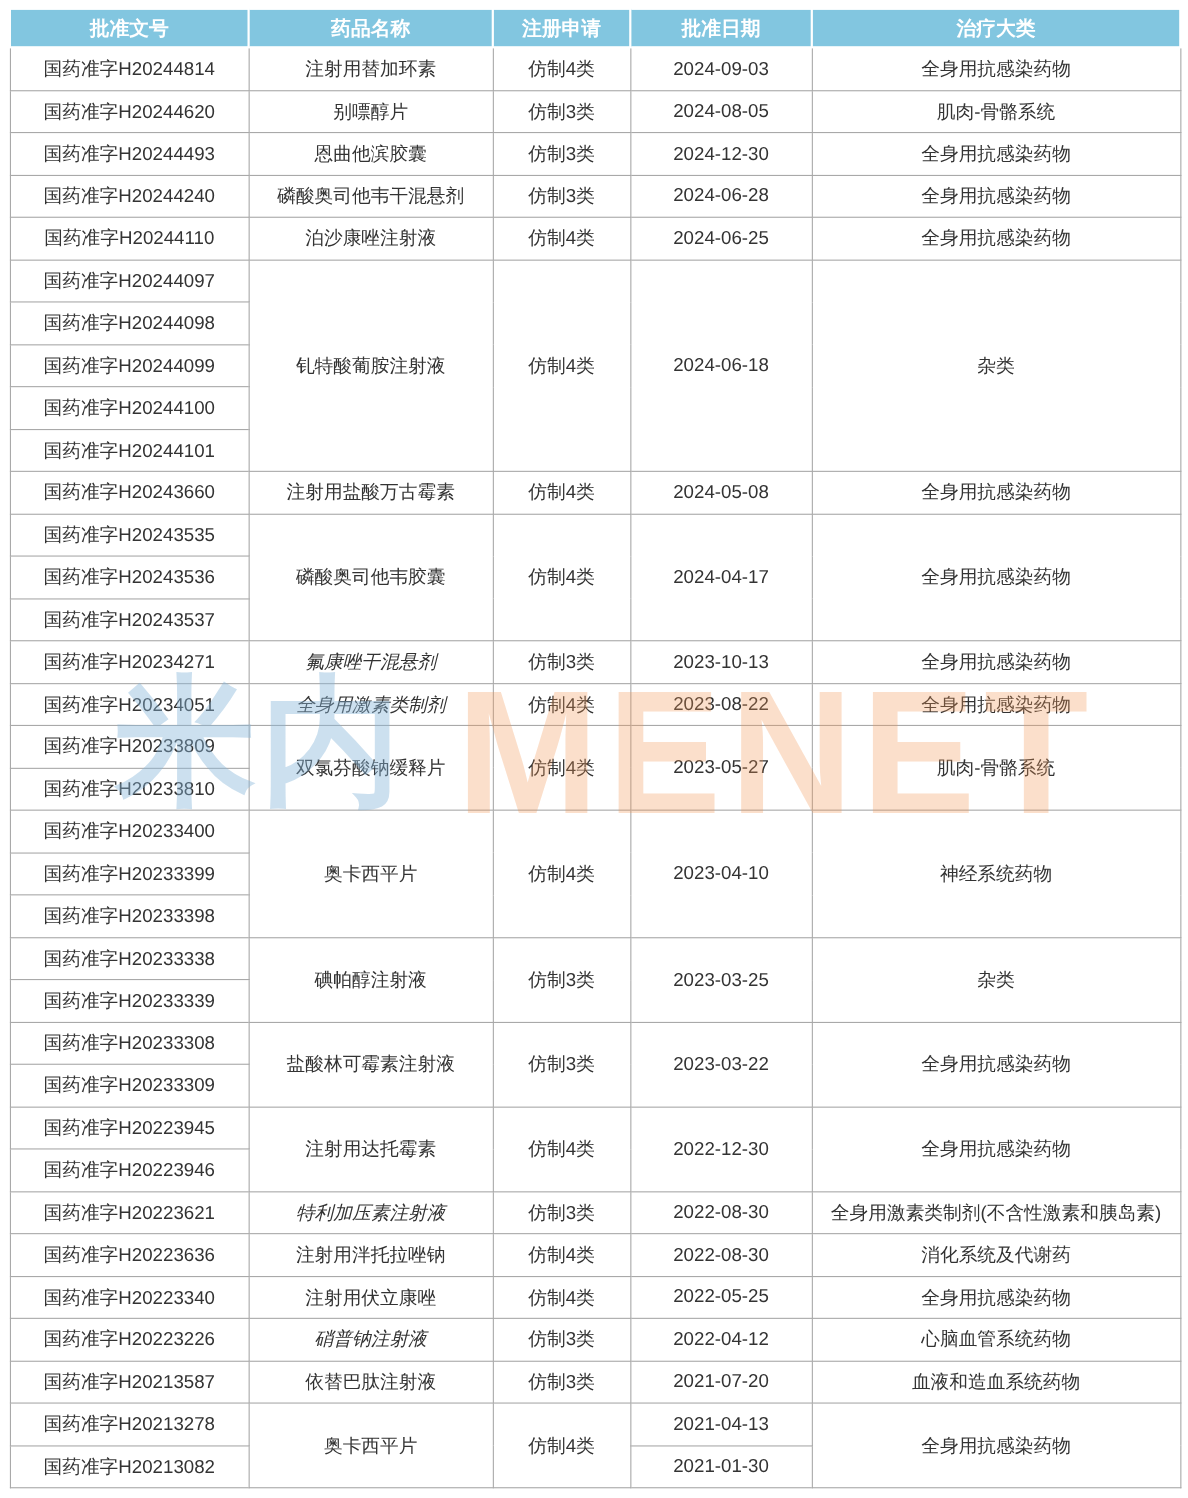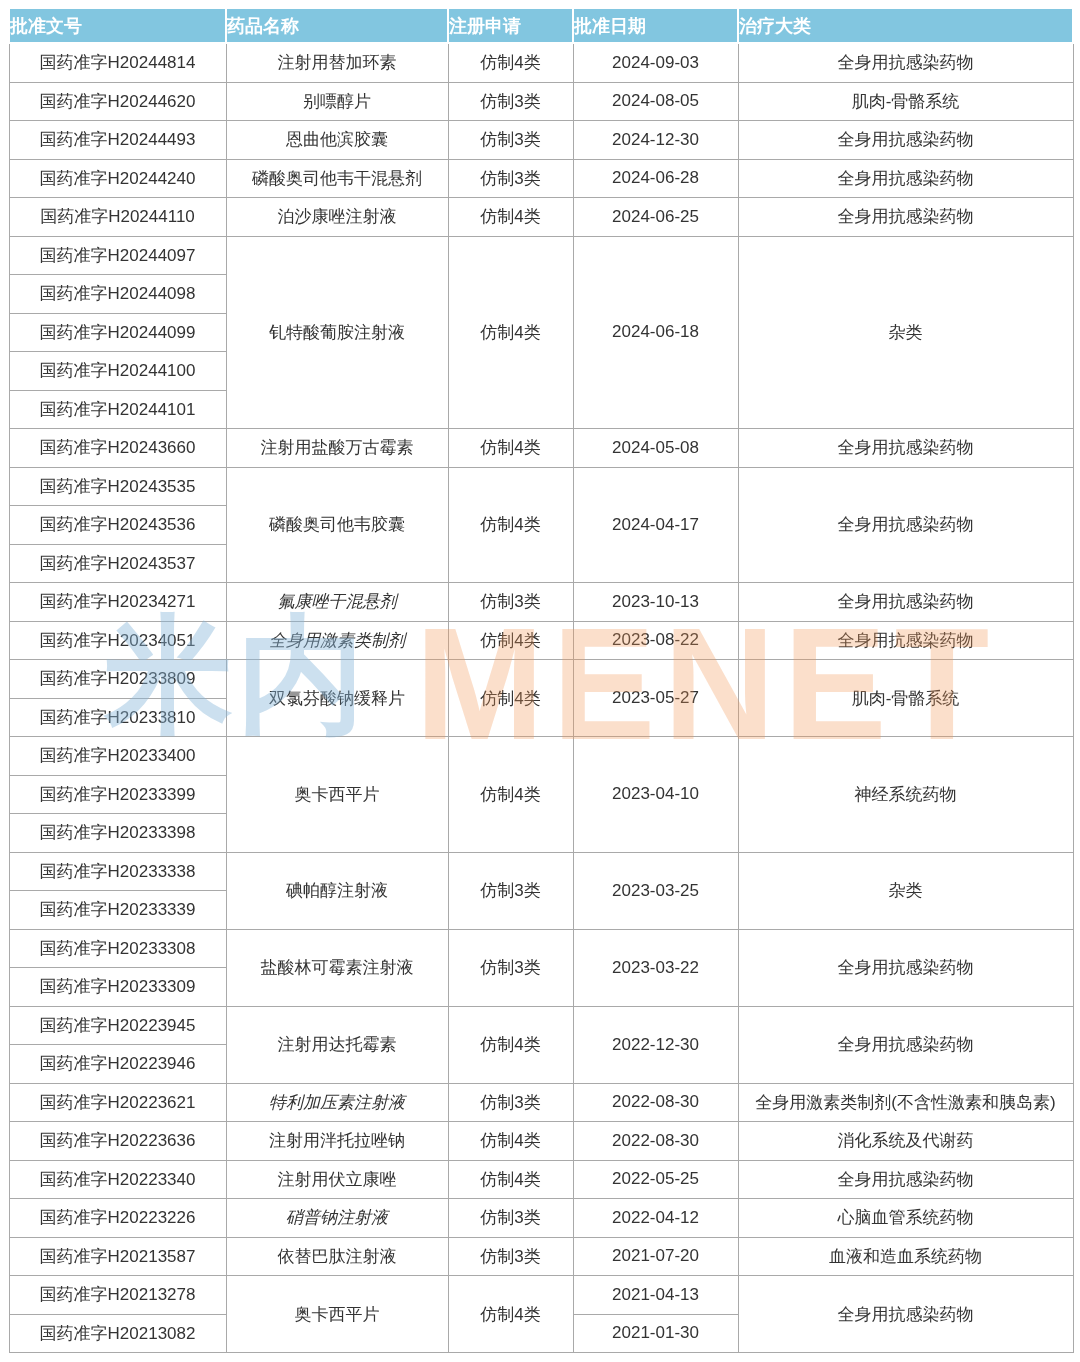--- a/index.html
+++ b/index.html
@@ -22,21 +22,21 @@
     margin: 7px 8px 0 8px;
     border: 1px solid #a9a9a9;
   }
   table.approval-table th {
     background: #82c6e0;
     color: #ffffff;
     font-weight: bold;
     font-size: 18px;
     height: 33px;
     border: 2px solid #ffffff;
-    text-align: left;
+    text-align: center;
     padding: 0;
   }
   table.approval-table td {
     border: 1px solid #a9a9a9;
     font-size: 17px;
     color: #333333;
     text-align: center;
     vertical-align: middle;
     height: 37.5px;
     padding: 0 2px;

